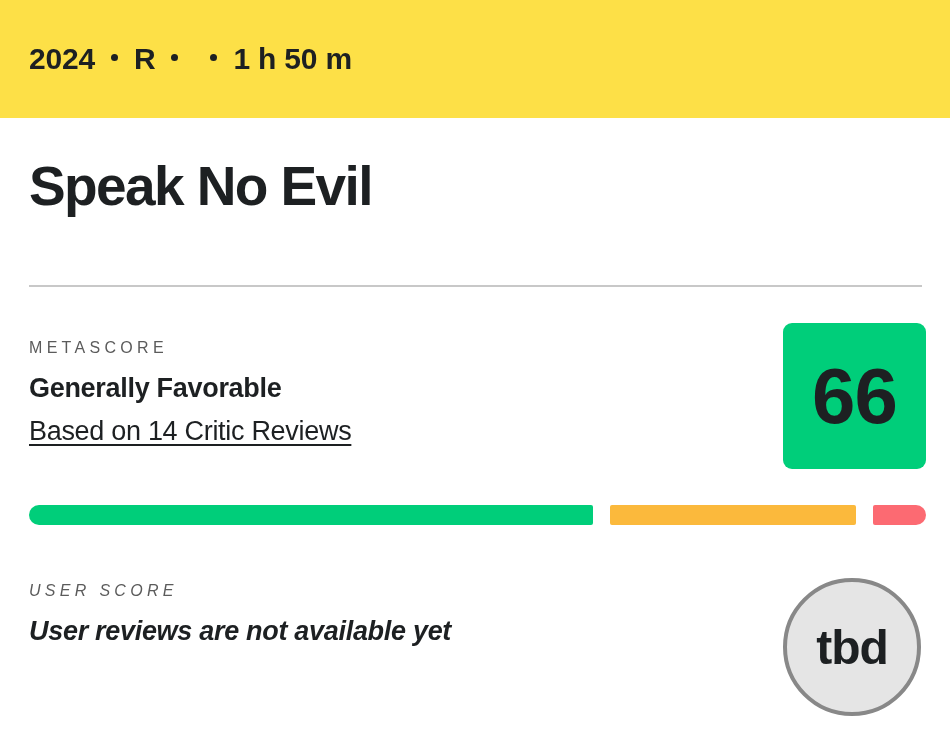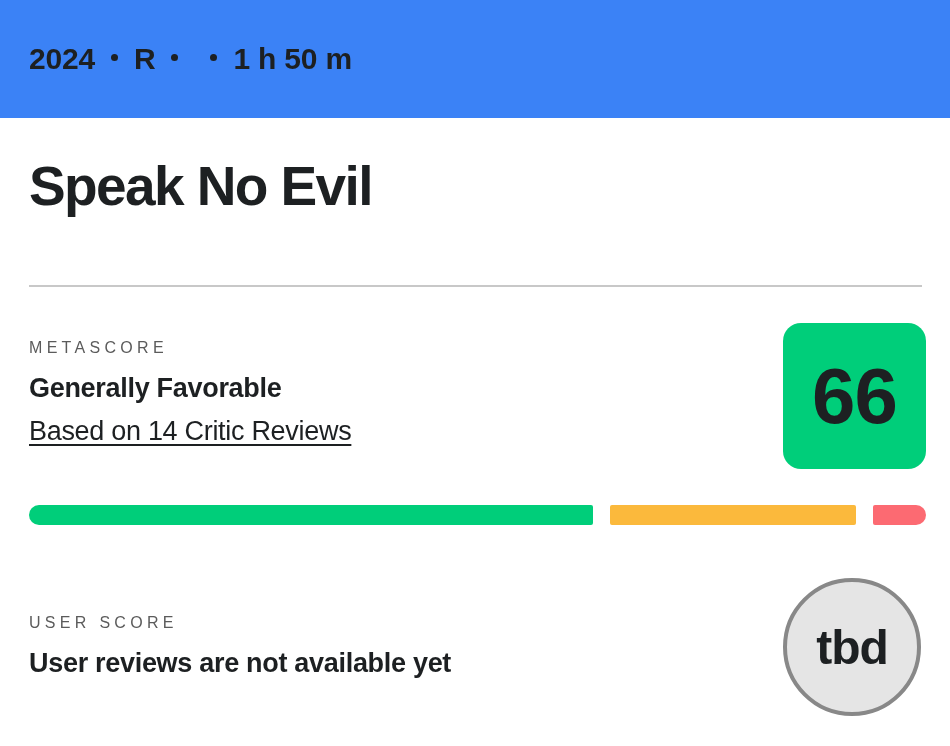--- a/index.html
+++ b/index.html
@@ -15,21 +15,21 @@
     color: #1d2022;
     overflow: hidden;
   }
 
   
   .meta-band {
     position: absolute;
     left: 0; top: 0;
     width: 950px;
     height: 118px;
-    background: #3b82f6;
+    background: #fde047;
     display: flex;
     align-items: center;
   }
   .meta-band-inner {
     display: flex;
     align-items: center;
     padding-left: 29px;
     font-size: 30px;
     font-weight: bold;
     color: #1d2022;
@@ -101,21 +101,21 @@
     letter-spacing: -0.3px;
   }
 
   .metascore-box {
     position: absolute;
     left: 783px;
     top: 323px;
     width: 143px;
     height: 146px;
     background: #00ce7a;
-    border-radius: 18px;
+    border-radius: 9px;
     display: flex;
     align-items: center;
     justify-content: center;
     font-size: 78px;
     font-weight: bold;
     color: #1d2022;
     letter-spacing: -1px;
   }
 
   
@@ -147,21 +147,22 @@
     left: 844px;
     width: 53px;
     background: #fc6a72;
     border-radius: 2px 10px 10px 2px;
   }
 
   
   .userscore-block {
     position: absolute;
     left: 29px;
-    top: 614px;
+    top: 582px;
+    font-style: italic;
   }
   .userscore-desc {
     font-size: 27px;
     font-weight: bold;
     color: #1d2022;
     margin-top: 16px;
     letter-spacing: -0.3px;
   }
   .userscore-circle {
     position: absolute;

